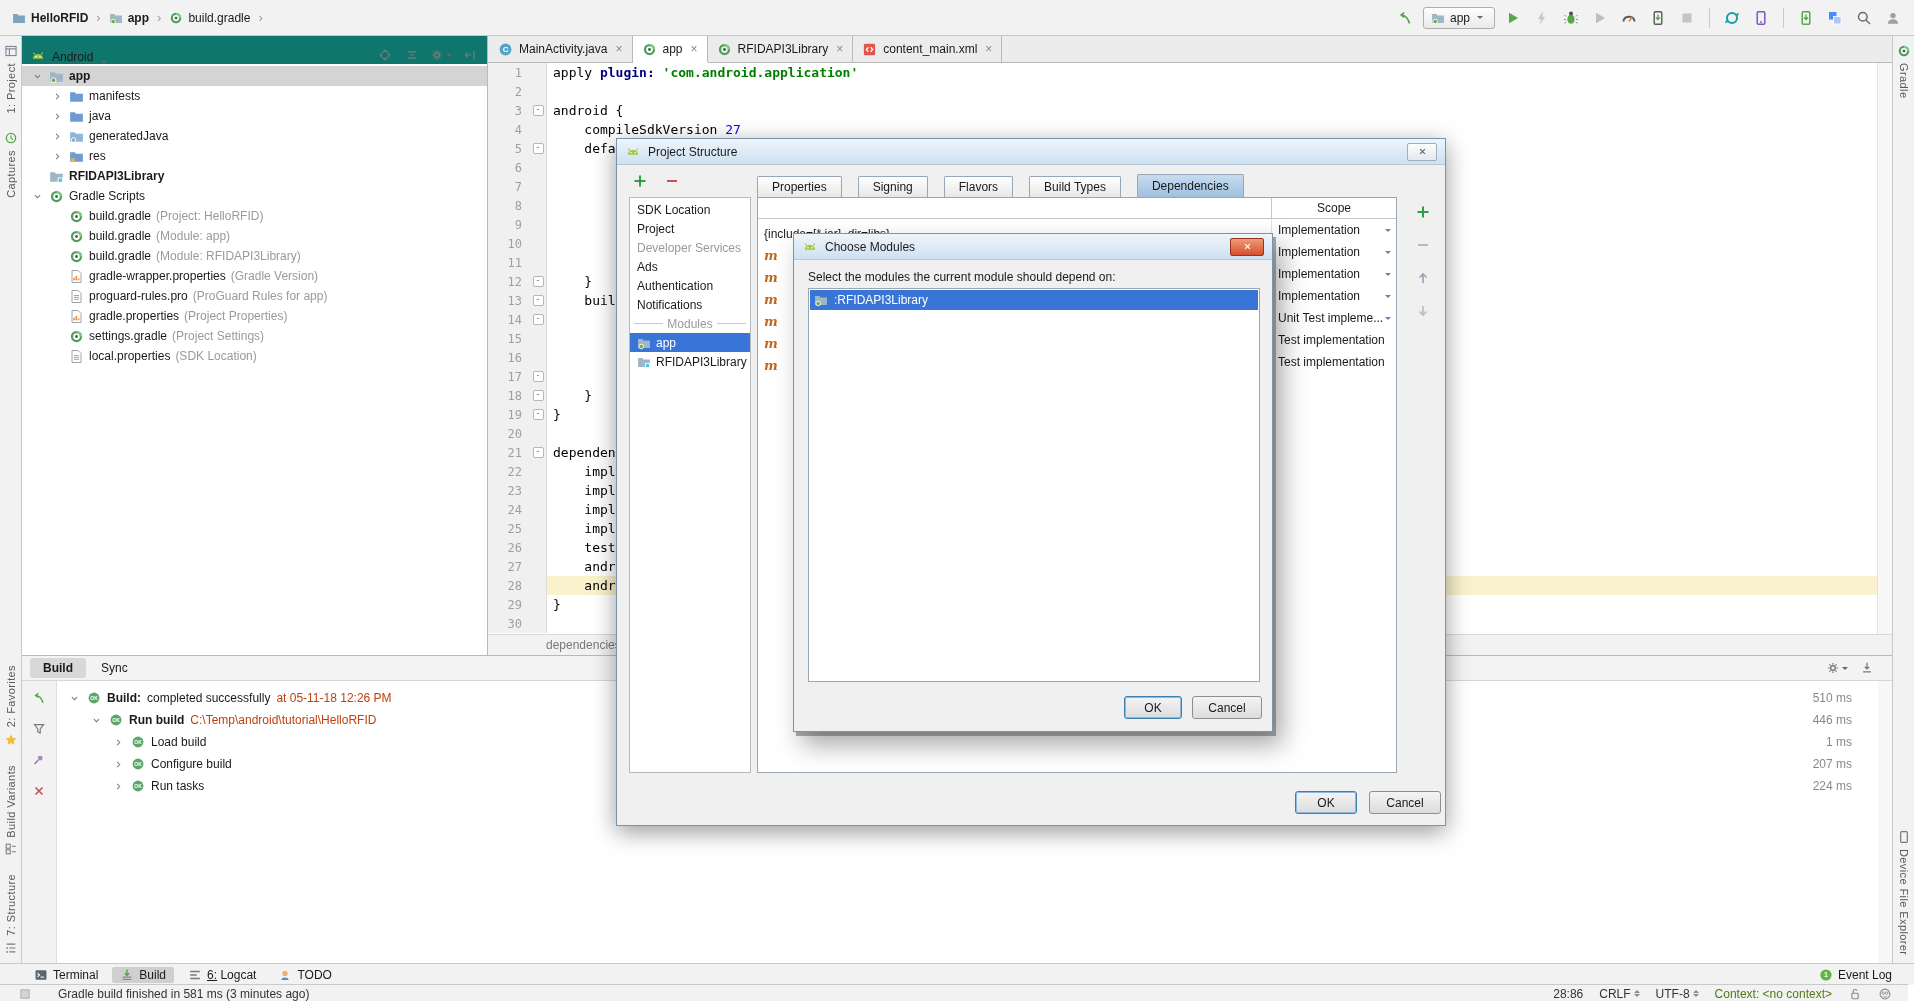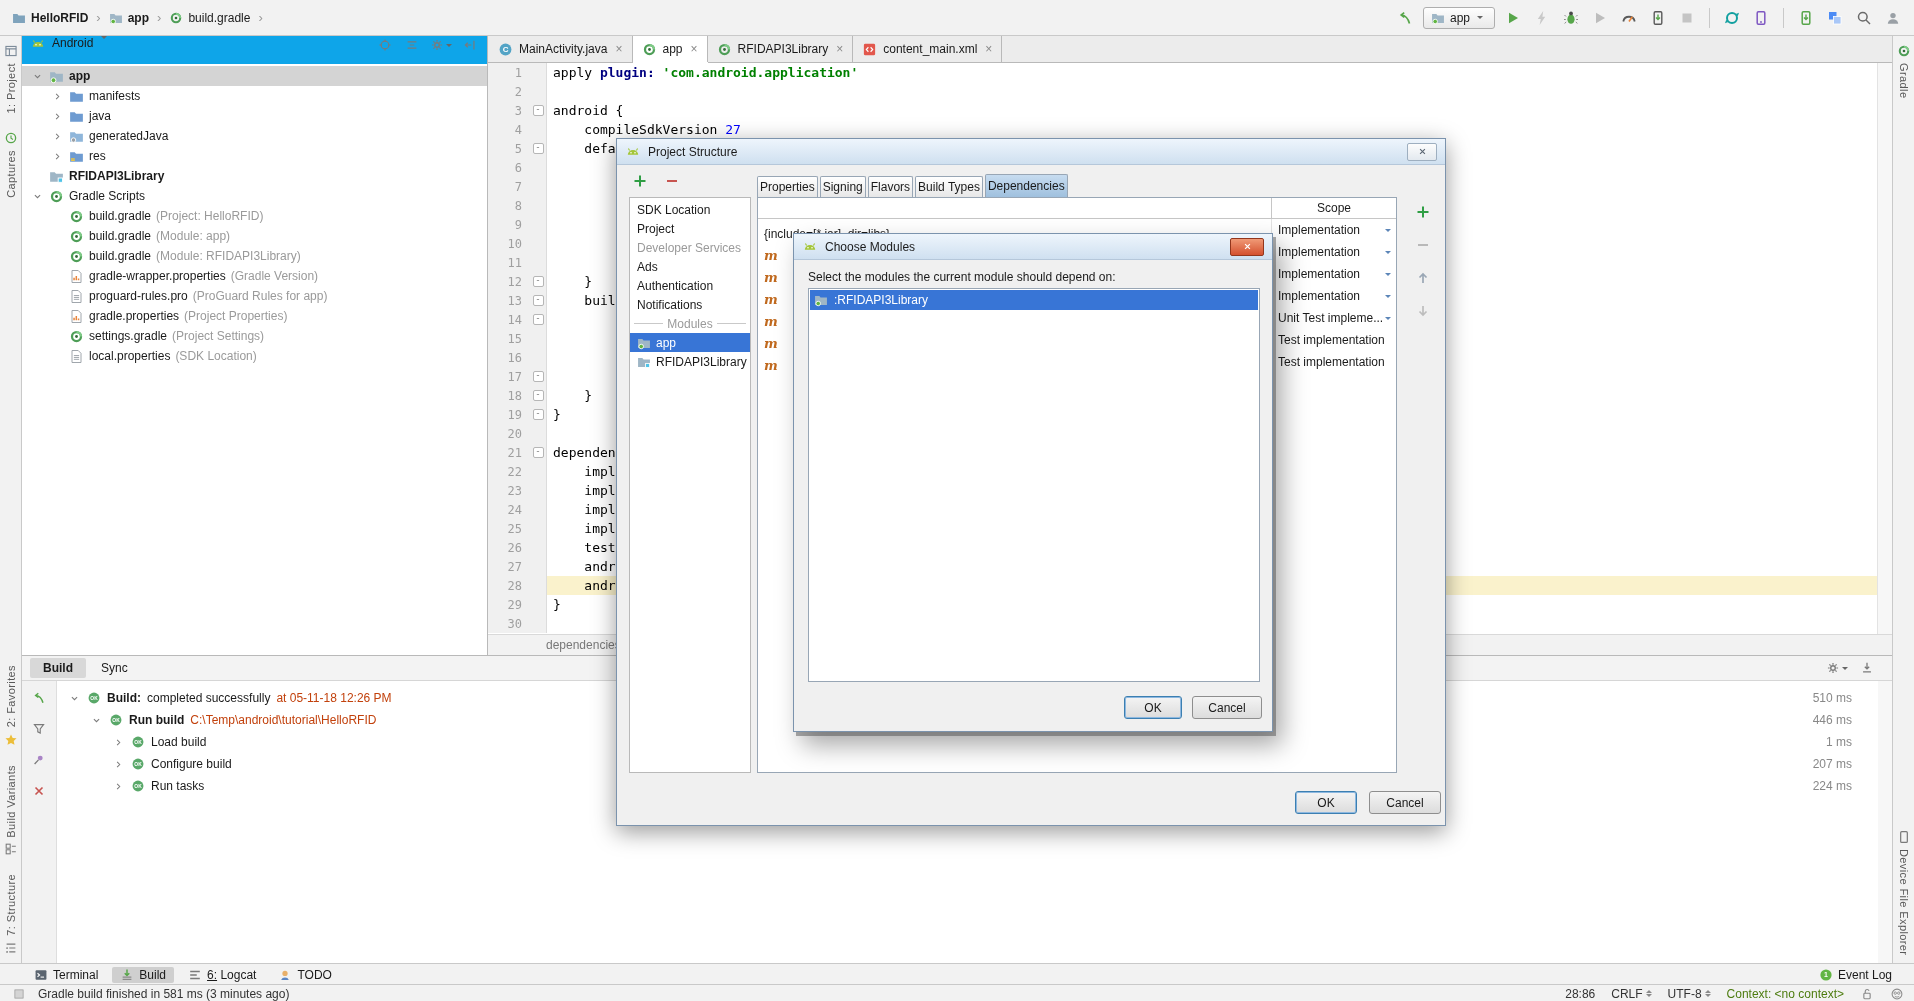--- a/index.html
+++ b/index.html
@@ -33,21 +33,21 @@
   #rstripe{border-left:1px solid #c9c9c9}
   .stripe-spacer{flex:1}
   .stripe-btn{display:flex;flex-direction:column;align-items:center;gap:5px;color:#595959;font-size:11px}
   .vlbl{writing-mode:vertical-rl;transform:rotate(180deg);letter-spacing:.4px}
   .vlbl-r{writing-mode:vertical-rl;letter-spacing:.4px}
   #maincol{flex:1;display:flex;flex-direction:column;min-width:0}
   #workspace{height:619px;display:flex;min-height:0}
 
   
   #project-panel{width:466px;flex:none;background:#fff;border-right:1px solid #b9b9b9;display:flex;flex-direction:column;box-sizing:border-box}
-  .pp-head{height:28px;flex:none;display:flex;align-items:flex-start;gap:6px;padding:0 8px;background:#0ea5e9}
+  .pp-head{height:28px;flex:none;display:flex;align-items:flex-end;gap:6px;padding:0 8px;background:#0f766e}
   .pp-actions{margin-left:auto;display:flex;align-items:center;gap:9px}
   #ptree{flex:1;overflow:hidden;padding-top:2px}
   .trow{height:20px;display:flex;align-items:center;gap:5px;white-space:nowrap}
   .trow.sel{background:#d4d4d4}
   .tnote{color:#9a9a9a}
   .chev{width:14px;display:inline-flex;justify-content:center;flex:none}
 
   
   #editor{flex:1;display:flex;flex-direction:column;background:#fff;min-width:0}
   #etabs{height:26px;flex:none;display:flex;align-items:stretch;background:#ececec;border-bottom:1px solid #b9b9b9;padding-left:1px}
@@ -81,22 +81,22 @@
   .btime{margin-left:auto;color:#888}
 
   
   #twbar{position:absolute;left:0;top:963px;right:0;height:21px;background:#f2f2f2;border-top:1px solid #c9c9c9;display:flex;align-items:center}
   #tw-left{display:flex;align-items:center;padding-left:26px;gap:6px;height:100%}
   #tw-right{margin-left:auto;display:flex;align-items:center;padding-right:14px;gap:6px}
   .tw-item{display:flex;align-items:center;gap:5px;padding:1px 8px;border-radius:2px}
   .tw-item.active{background:#cfcfcf}
   .mnem{display:inline-block}
   .mnem::first-letter{text-decoration:underline}
-  #statusbar{position:absolute;left:0;top:984px;right:0;height:17px;background:#f2f2f2;border-top:1px solid #c9c9c9;
-             display:flex;align-items:center;padding:0 10px;gap:10px;color:#333}
+  #statusbar{position:absolute;left:0;top:984px;right:6px;height:17px;background:#f2f2f2;border-top:1px solid #c9c9c9;
+             display:flex;align-items:center;padding:0 16px;gap:24px;color:#333}
   .sb-right{margin-left:auto;display:flex;align-items:center;gap:16px}
   .sb-grp{display:inline-flex;align-items:center}
   .sb-dim{color:#4d7c0f}
   .ud{display:inline-flex;flex-direction:column;gap:1px;margin-left:3px}
   .ud i{width:0;height:0;border-left:3px solid transparent;border-right:3px solid transparent}
   .ud i.up{border-bottom:3px solid #8a8a8a}
   .ud i.dn{border-top:3px solid #8a8a8a}
 
   
   .win{position:absolute;background:#f0f0f0;border:1px solid #7b93ad}
@@ -115,21 +115,21 @@
   #ps .winbody{height:660px}
   #cm .winbody{height:471px}
   #ps-pm{position:absolute;left:12px;top:5px;display:flex;gap:10px}
   #ps-nav{position:absolute;left:12px;top:32px;width:122px;height:576px;background:#fff;border:1px solid #b9b9b9;box-sizing:border-box;padding-top:2px;overflow:hidden}
   .nav-item{height:19px;display:flex;align-items:center;gap:5px;padding-left:7px;white-space:nowrap}
   .nav-item.sel{background:#3875d6;color:#fff}
   .nav-hdr{color:#9a9a9a;height:19px;display:flex;align-items:center;padding-left:7px;white-space:nowrap}
   .nav-lines{color:#9a9a9a;height:19px;display:flex;align-items:center;gap:4px;padding:0 4px}
   .nav-lines i{flex:1;height:1px;background:#c9c9c9}
   #ps-tabs{position:absolute;left:140px;top:9px;height:23px;display:flex;align-items:flex-end}
-  .ptab{display:flex;align-items:center;height:21px;padding:0 2px;margin-right:2px;box-sizing:border-box;
+  .ptab{display:flex;align-items:center;height:21px;padding:0 14px;margin-right:16px;box-sizing:border-box;
         background:linear-gradient(#ffffff,#e7e7e7);border:1px solid #98a6b5;border-bottom:none;border-radius:2px 2px 0 0}
   .ptab.active{height:23px;background:linear-gradient(#c7dcf0,#9fc0de)}
   #ps-table{position:absolute;left:140px;top:32px;width:640px;height:576px;background:#fff;border:1px solid #98a6b5;box-sizing:border-box;overflow:hidden}
   .tbl-head{height:20px;display:flex;border-bottom:1px solid #c6c6c6}
   .tbl-head .c1{flex:1;border-right:1px solid #c6c6c6}
   .tbl-head .c2{width:124px;text-align:center;line-height:20px}
   .drow{height:22px;display:flex;align-items:stretch}
   .dc1{flex:1;display:flex;align-items:flex-end;gap:6px;padding-left:6px;border-right:1px solid #e2e2e2;min-width:0}
   .mico{font-family:"DejaVu Serif",serif;font-style:italic;font-weight:bold;color:#c0691e;font-size:13px;width:13px;text-align:center}
   .dc2{width:124px;display:flex;align-items:center;padding:0 5px 0 6px;box-sizing:border-box;white-space:nowrap;overflow:hidden}

